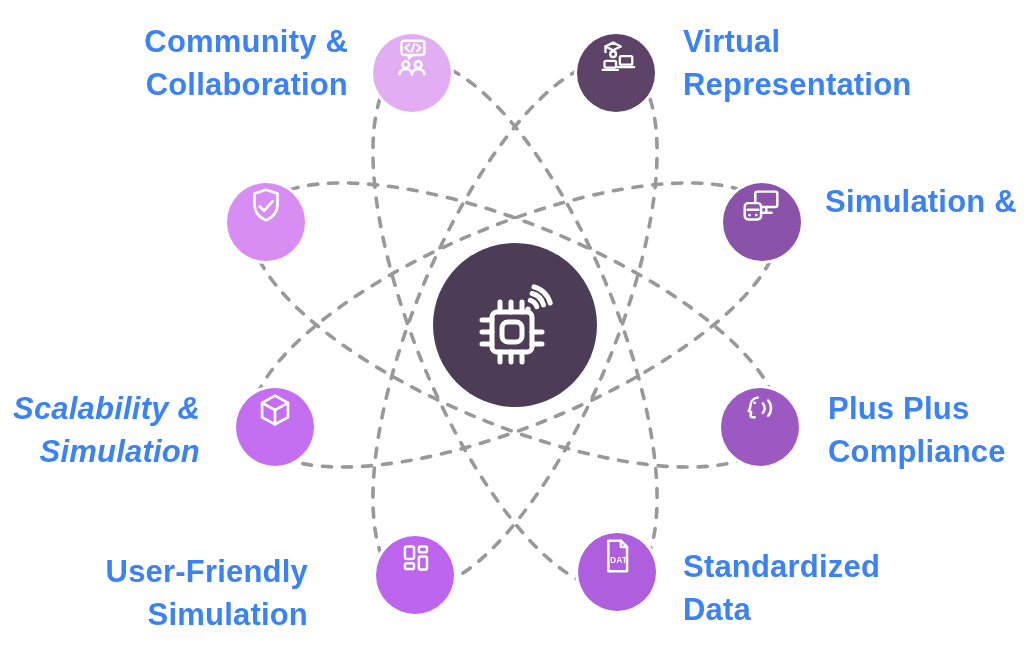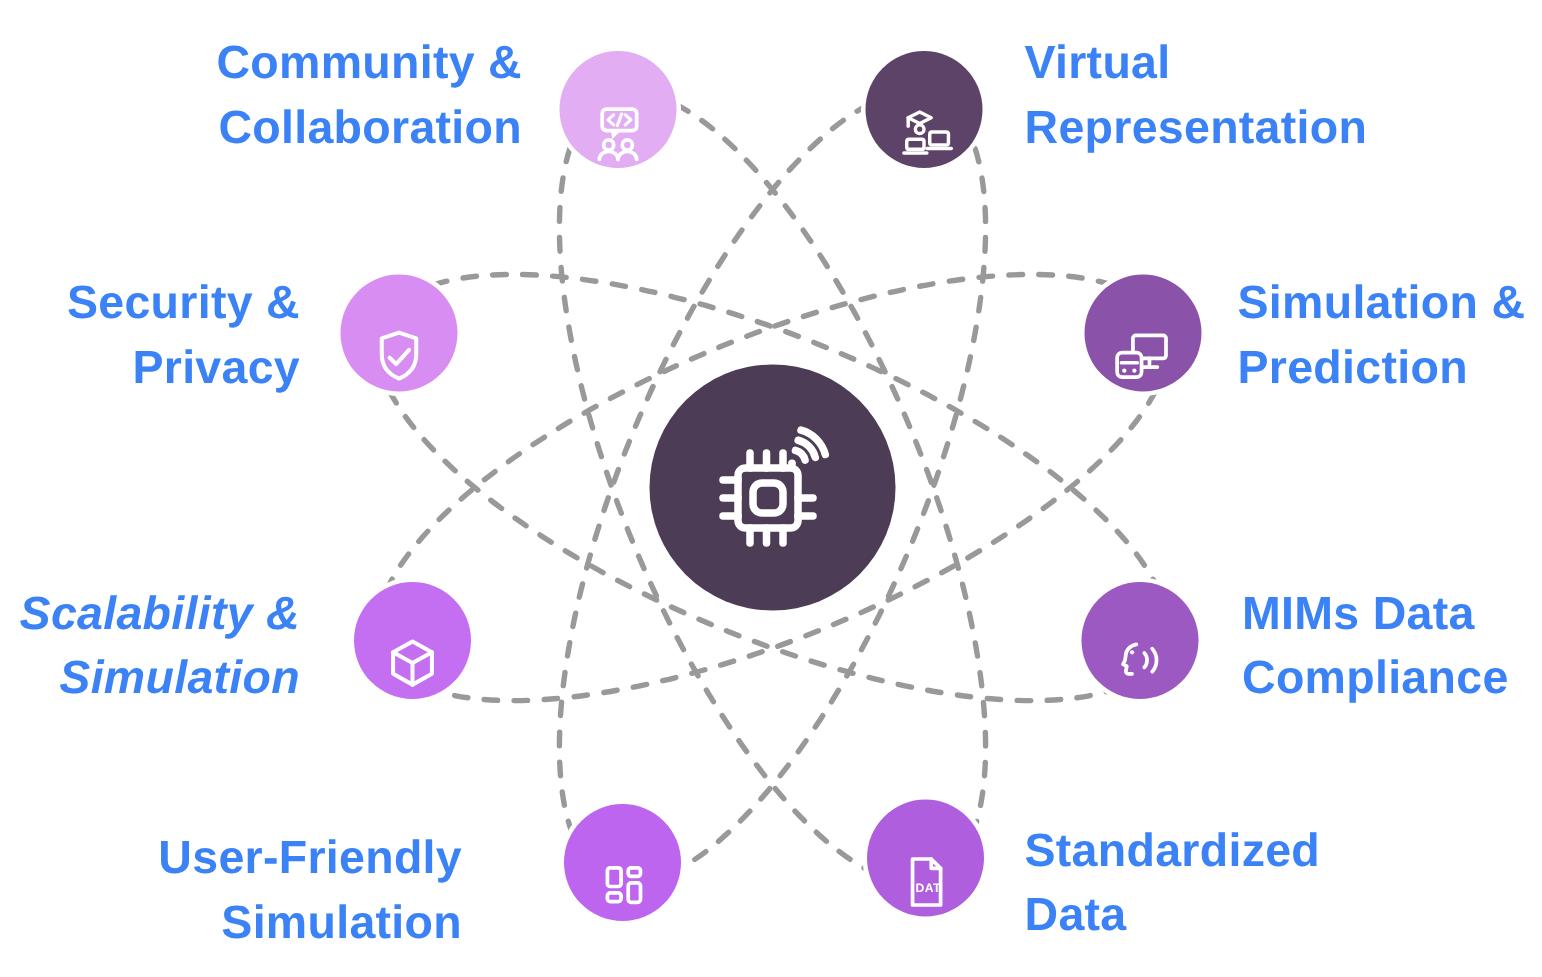--- a/index.html
+++ b/index.html
@@ -3,21 +3,21 @@
 <meta charset="utf-8">
 <style>
   html,body{margin:0;padding:0;background:#ffffff;}
   .canvas{
     position:relative;width:1028px;height:651px;overflow:hidden;
     background:#ffffff;font-family:"Liberation Sans",sans-serif;
   }
   .orbits{position:absolute;left:0;top:0;z-index:1;}
   .node{
     position:absolute;z-index:3;width:78px;height:78px;border-radius:50%;
-    display:flex;align-items:flex-end;justify-content:center;
+    display:flex;align-items:flex-start;justify-content:center;
     box-shadow:0 0 0 3px #ffffff;
   }
   .hub{
     position:absolute;z-index:3;left:433px;top:243px;width:164px;height:164px;
     border-radius:50%;display:flex;align-items:center;justify-content:center;
     box-shadow:0 0 0 4px #ffffff;
   }
   .label{
     position:absolute;z-index:4;color:#3b82f6;
     font-weight:700;font-size:31px;line-height:43px;letter-spacing:0.2px;
@@ -156,37 +156,32 @@
   <div class="label l-community t-right">
     <div class="ln">Community &amp;</div>
     <div class="ln">Collaboration</div>
   </div>
 
   <div class="label l-virtual">
     <div class="ln">Virtual</div>
     <div class="ln">Representation</div>
   </div>
 
-  <div class="label l-security t-right">
-    <div class="ln">Security &amp;</div>
-    <div class="ln">Privacy</div>
-  </div>
 
   <div class="label l-simulation">
     <div class="ln">Simulation &amp;</div>
-    <div class="ln">Prediction</div>
   </div>
 
   <div class="label l-scalability t-right">
     <div class="ln">Scalability &amp;</div>
     <div class="ln">Simulation</div>
   </div>
 
   <div class="label l-mims">
-    <div class="ln">MIMs Data</div>
+    <div class="ln">Plus Plus</div>
     <div class="ln">Compliance</div>
   </div>
 
   <div class="label l-user t-right">
     <div class="ln">User-Friendly</div>
     <div class="ln">Simulation</div>
   </div>
 
   <div class="label l-standardized">
     <div class="ln">Standardized</div>

